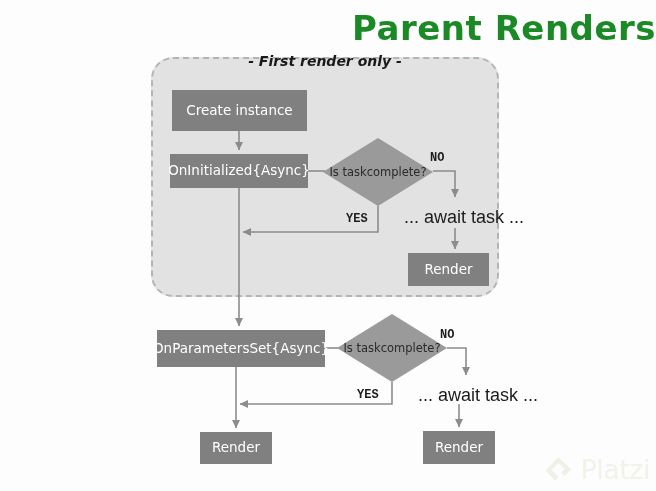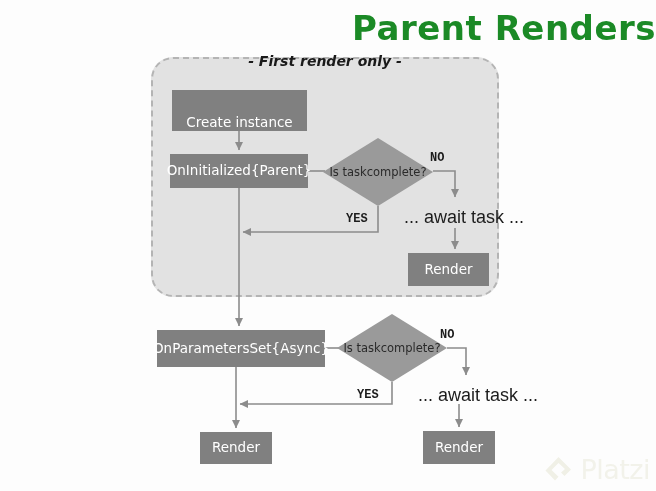--- a/index.html
+++ b/index.html
@@ -63,21 +63,21 @@
     flex-direction: column;
     align-items: center;
     justify-content: center;
     font-size: 13.5px;
     line-height: 1.18;
     text-align: center;
     box-sizing: border-box;
     font-family: "DejaVu Sans", sans-serif;
   }
   .node-box span { display: block; white-space: nowrap; }
-  #box-create-instance { left: 172px; top: 90px;  width: 135px; height: 41px; justify-content: flex-end; }
+  #box-create-instance { left: 172px; top: 90px;  width: 135px; height: 41px; }
   #box-oninitialized   { left: 170px; top: 154px; width: 138px; height: 34px; }
   #box-onparametersset { left: 157px; top: 330px; width: 168px; height: 37px; }
   #box-render-first    { left: 408px; top: 253px; width: 81px;  height: 33px; }
   #box-render-left     { left: 200px; top: 432px; width: 72px;  height: 32px; }
   #box-render-right    { left: 423px; top: 431px; width: 72px;  height: 33px; }
 
   
   .diamond-wrap {
     position: absolute;
   }
@@ -189,21 +189,21 @@
 
       <line x1="236" y1="367" x2="236" y2="428" marker-end="url(#arrow)"></line>
     </g>
   </svg>
 
   <div class="node-box" id="box-create-instance">
     <span>Create instance</span>
   </div>
 
   <div class="node-box" id="box-oninitialized">
-    <span>OnInitialized{Parent}</span>
+    <span>OnInitialized{Async}</span>
   </div>
 
   <div class="diamond-wrap" id="diamond-top">
     <svg width="110" height="68" viewBox="0 0 110 68" xmlns="http://www.w3.org/2000/svg">
       <polygon points="55,0 110,34 55,68 0,34" fill="#9a9a9a"></polygon>
     </svg>
     <div class="diamond-label">
       <span>Is task</span>
       <span>complete?</span>
     </div>

